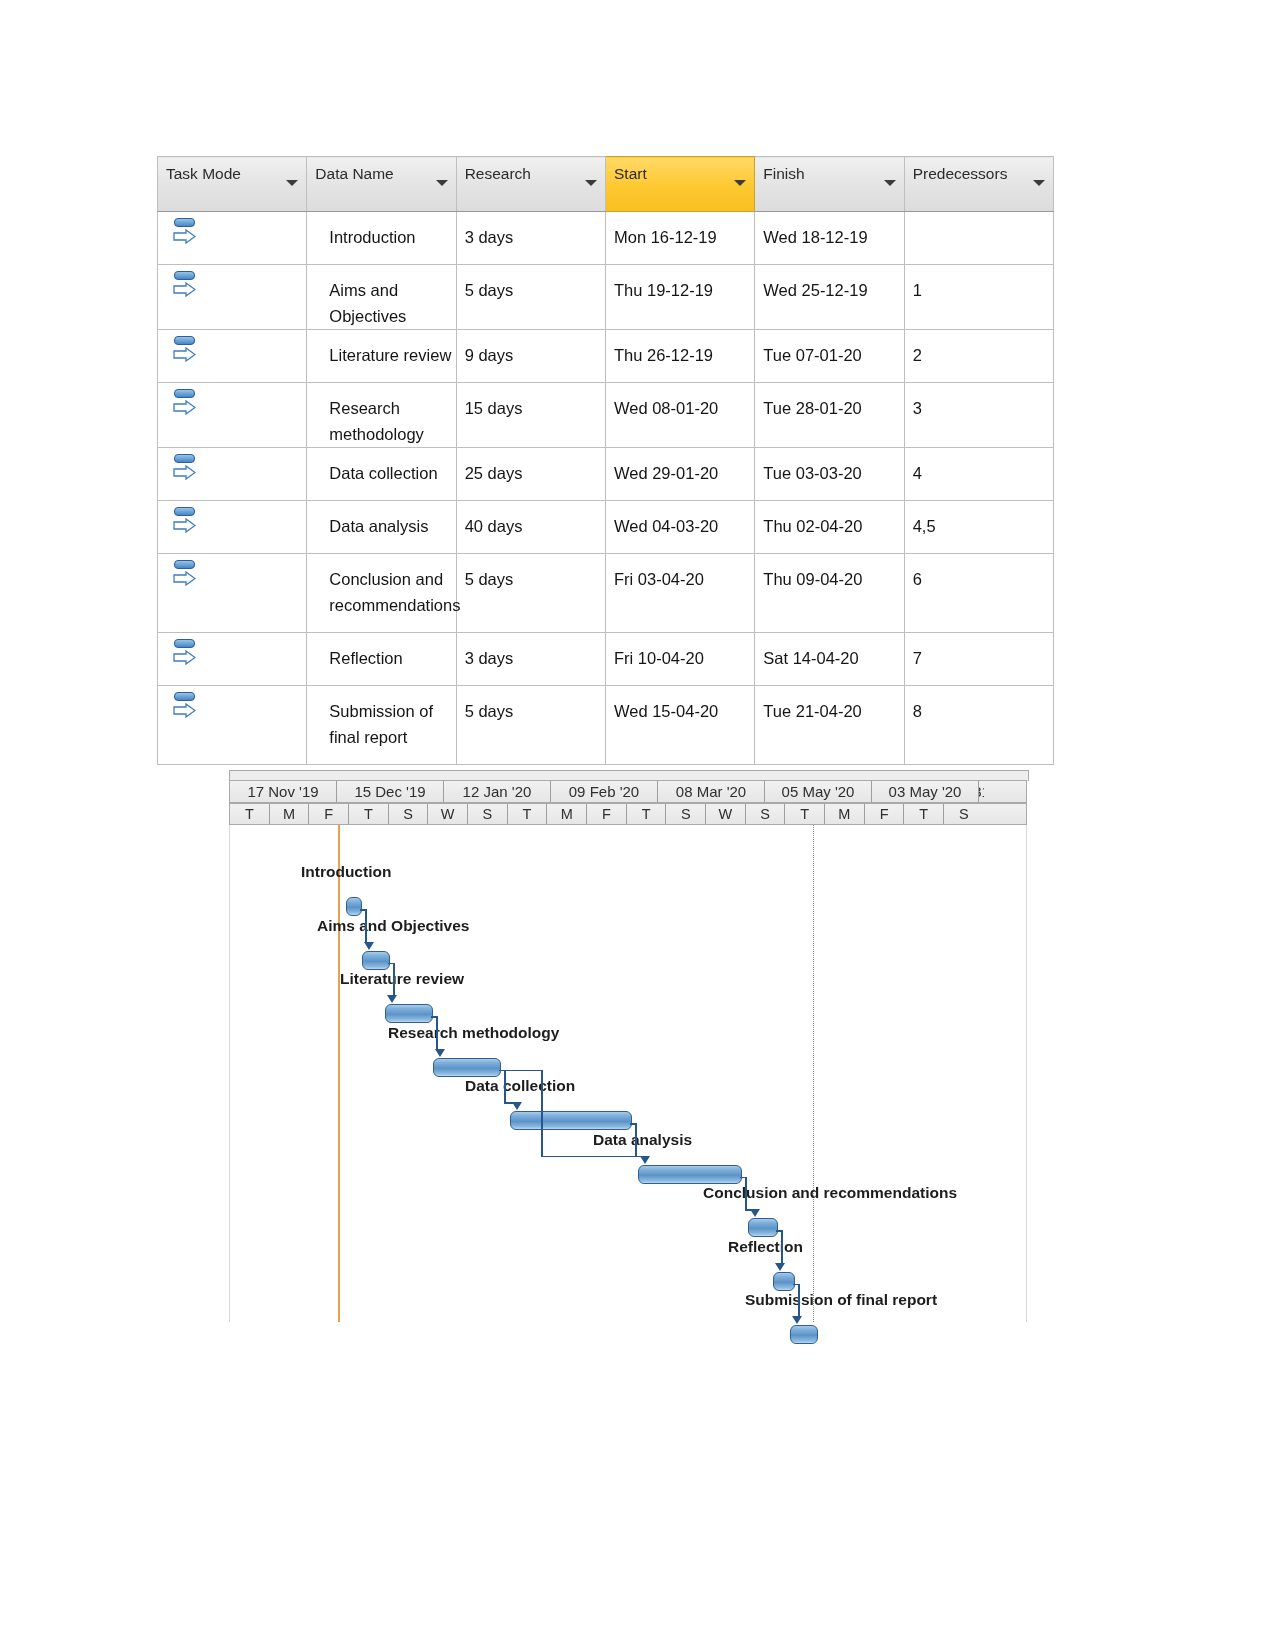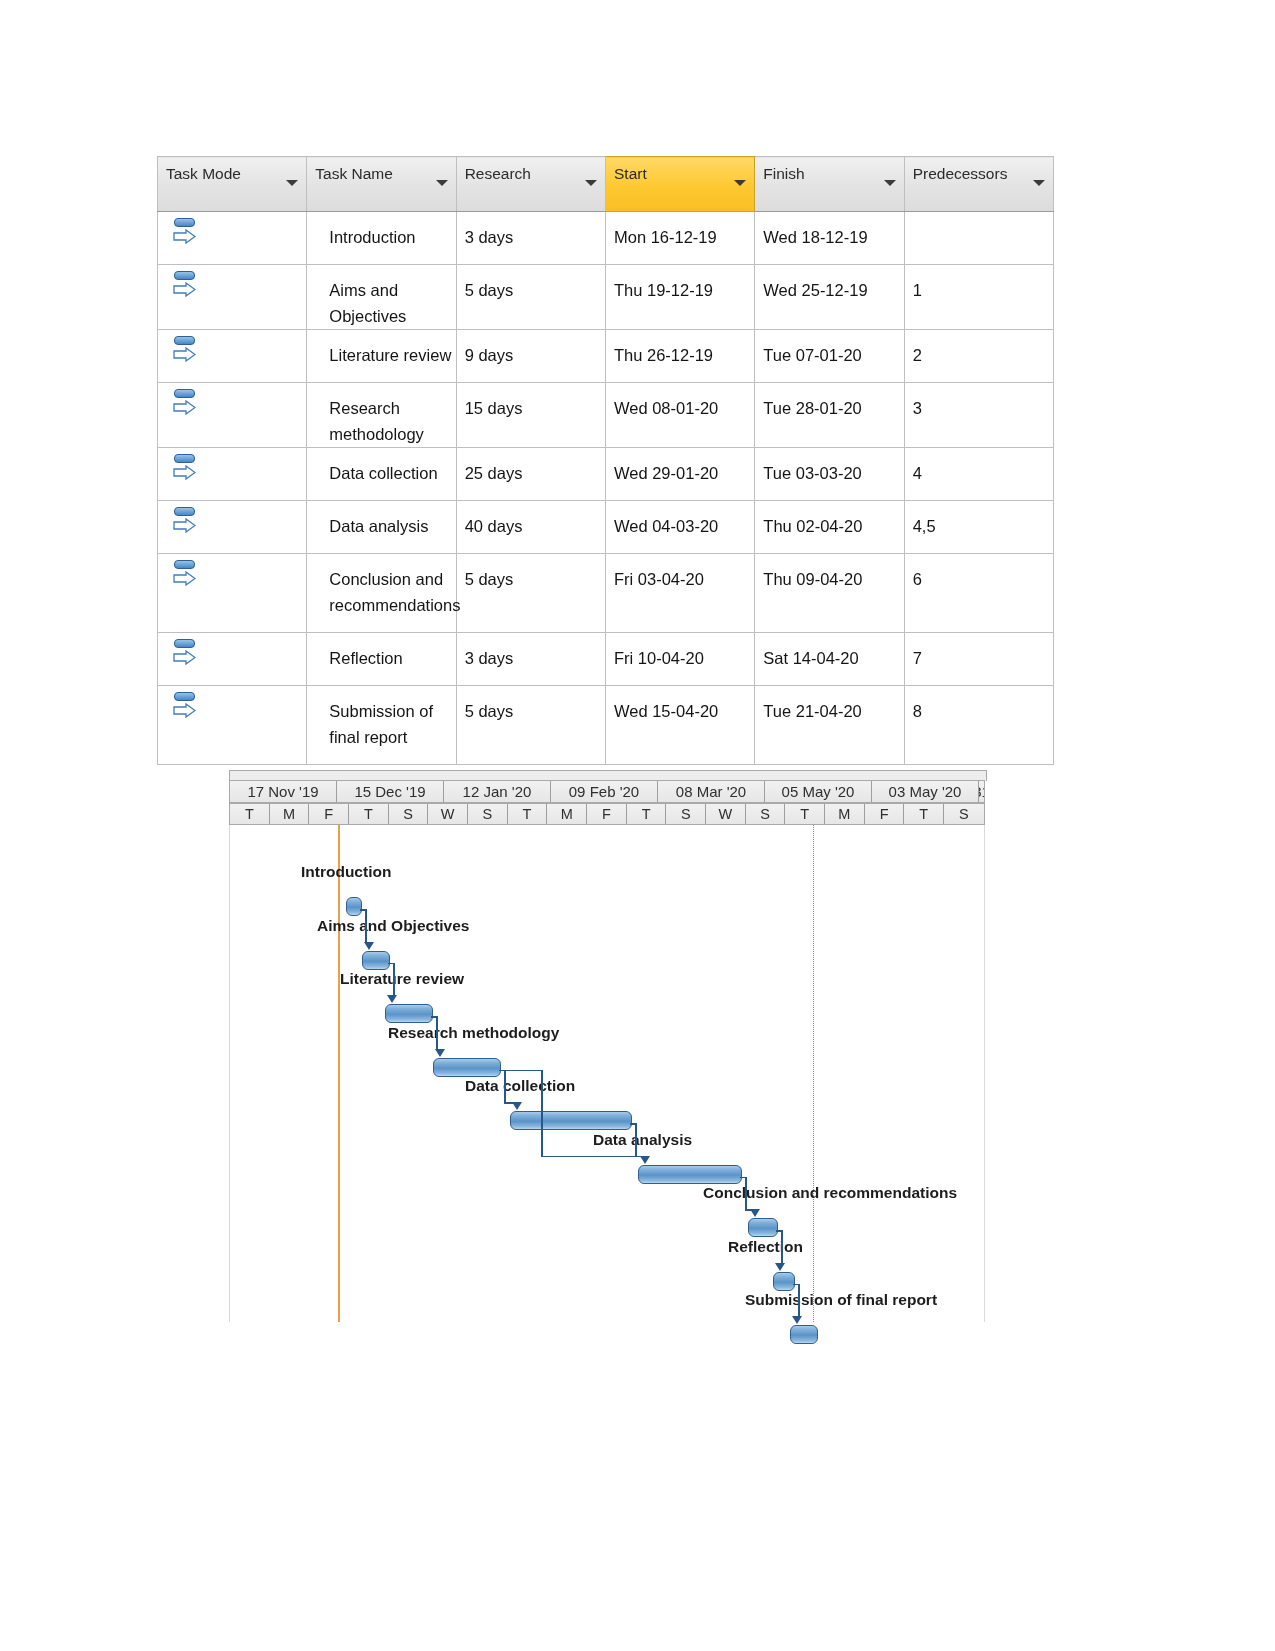--- a/index.html
+++ b/index.html
@@ -92,21 +92,21 @@
   }
   .mode-icon .arrow{
     position:absolute;left:1px;top:11px;
     width:23px;height:15px;
   }
 
   
   .gantt{
     position:absolute;
     left:229px; top:770px;
-    width:756px; height:552px;
+    width:756px; height:552px;padding-left:42px;
   }
   .gantt-top-strip{
     position:absolute;left:0;top:0;width:100%;height:10px;
     background:#ededed;border-left:1px solid #a9a9a9;border-right:1px solid #a9a9a9;
     border-top:1px solid #a9a9a9;
   }
   .tl-row{
     position:absolute;left:0;width:100%;
     display:flex;
     background:linear-gradient(to bottom,#f1f1f1 0%,#e6e6e6 100%);
@@ -172,21 +172,21 @@
 <body>
 
 <table class="task-table">
   <thead>
     <tr>
       <th class="th-cell col-mode">
         <span class="th-label">Task Mode</span>
         <span class="th-arrow"></span>
       </th>
       <th class="th-cell col-name">
-        <span class="th-label">Task Name</span>
+        <span class="th-label">Data Name</span>
         <span class="th-arrow"></span>
       </th>
       <th class="th-cell col-dur">
         <span class="th-label">Research</span>
         <span class="th-arrow"></span>
       </th>
       <th class="th-cell sorted col-start">
         <span class="th-label">Start</span>
         <span class="th-arrow"></span>
       </th>

